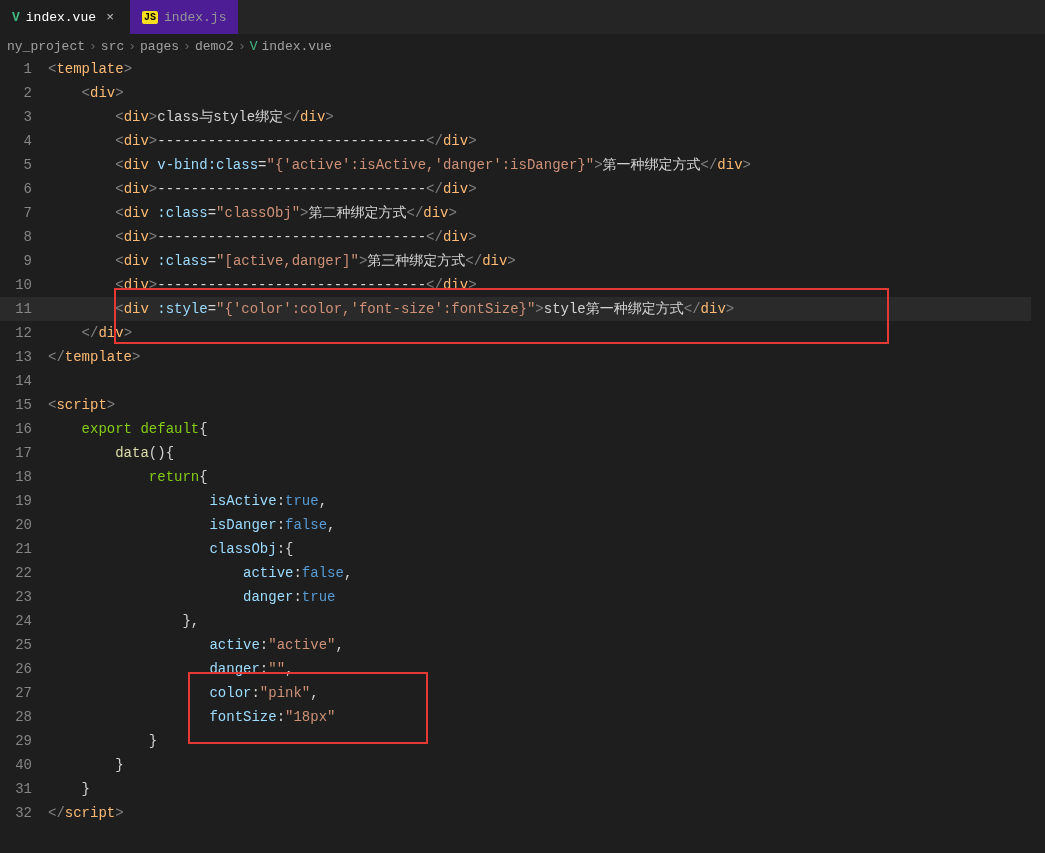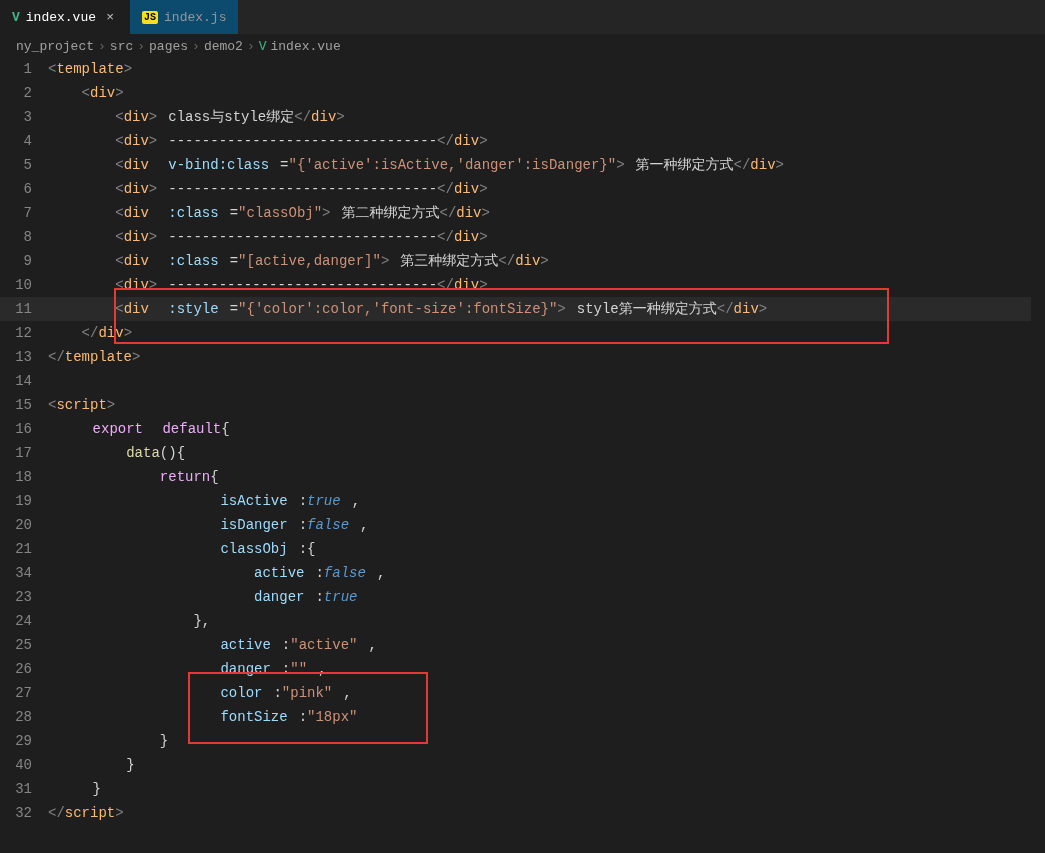--- a/index.html
+++ b/index.html
@@ -21,32 +21,32 @@
   .tab {
     display: flex;
     align-items: center;
     padding: 0 12px;
     height: 100%;
     font-size: 13px;
     cursor: pointer;
     gap: 6px;
   }
   .tab.active { background: #1e1e1e; color: #ffffff; }
-  .tab.inactive { background: #0c4a6e; color: #969696; text-align: center; }
+  .tab.inactive { background: #4c1d95; color: #969696; text-align: center; }
   .tab .close { width: 16px; text-align: center; color: #c5c5c5; }
   .vue-icon { color: #41b883; font-weight: bold; }
   .js-icon {
     background: #f7df1e; color: #000; font-weight: bold;
     font-size: 10px; padding: 1px 2px; border-radius: 2px;
   }
   .breadcrumb {
     display: flex;
     align-items: center;
     height: 22px;
-    padding: 0 16px;
+    padding: 0 7px;
     font-size: 13px;
     color: #a0a0a0;
     background: #1e1e1e;
     gap: 4px;
   }
   .breadcrumb .sep { color: #666; }
   .breadcrumb .vue-file-icon { color: #41b883; }
   .editor {
     display: flex;
     height: calc(100% - 57px);
@@ -73,25 +73,25 @@
     content: '';
     position: absolute;
     left: -48px; right: 0; top: 0; bottom: 0;
     background: #2a2a2a;
     z-index: -1;
   }
   .t-tag { color: #808080; }
   .t-el  { color: #fdba74; }
   .t-attr{ color: #9cdcfe; }
   .t-str { color: #ce9178; }
-  .t-txt { color: #d4d4d4; margin-left: 11px; }
-  .t-kw  { color: #f0abfc; }
+  .t-txt { color: #d4d4d4; }
+  .t-kw  { color: #84cc16; }
   .t-id  { color: #9cdcfe; margin-left: 27px; }
   .t-fn  { color: #dcdcaa; margin-top: 44px; }
-  .t-bool{ color: #569cd6; font-style: italic; }
+  .t-bool{ color: #569cd6; }
   .t-brace{ color: #d4d4d4; }
   .hl-box {
     position: absolute;
     border: 2px solid #e53935;
     pointer-events: none;
     z-index: 5;
   }
   .scrollbar-v {
     position: absolute;
     right: 0; top: 0;
@@ -143,21 +143,21 @@
       <div class="line">12</div>
       <div class="line">13</div>
       <div class="line">14</div>
       <div class="line">15</div>
       <div class="line">16</div>
       <div class="line">17</div>
       <div class="line">18</div>
       <div class="line">19</div>
       <div class="line">20</div>
       <div class="line">21</div>
-      <div class="line">34</div>
+      <div class="line">22</div>
       <div class="line">23</div>
       <div class="line">24</div>
       <div class="line">25</div>
       <div class="line">26</div>
       <div class="line">27</div>
       <div class="line">28</div>
       <div class="line">29</div>
       <div class="line">40</div>
       <div class="line">31</div>
       <div class="line">32</div>

